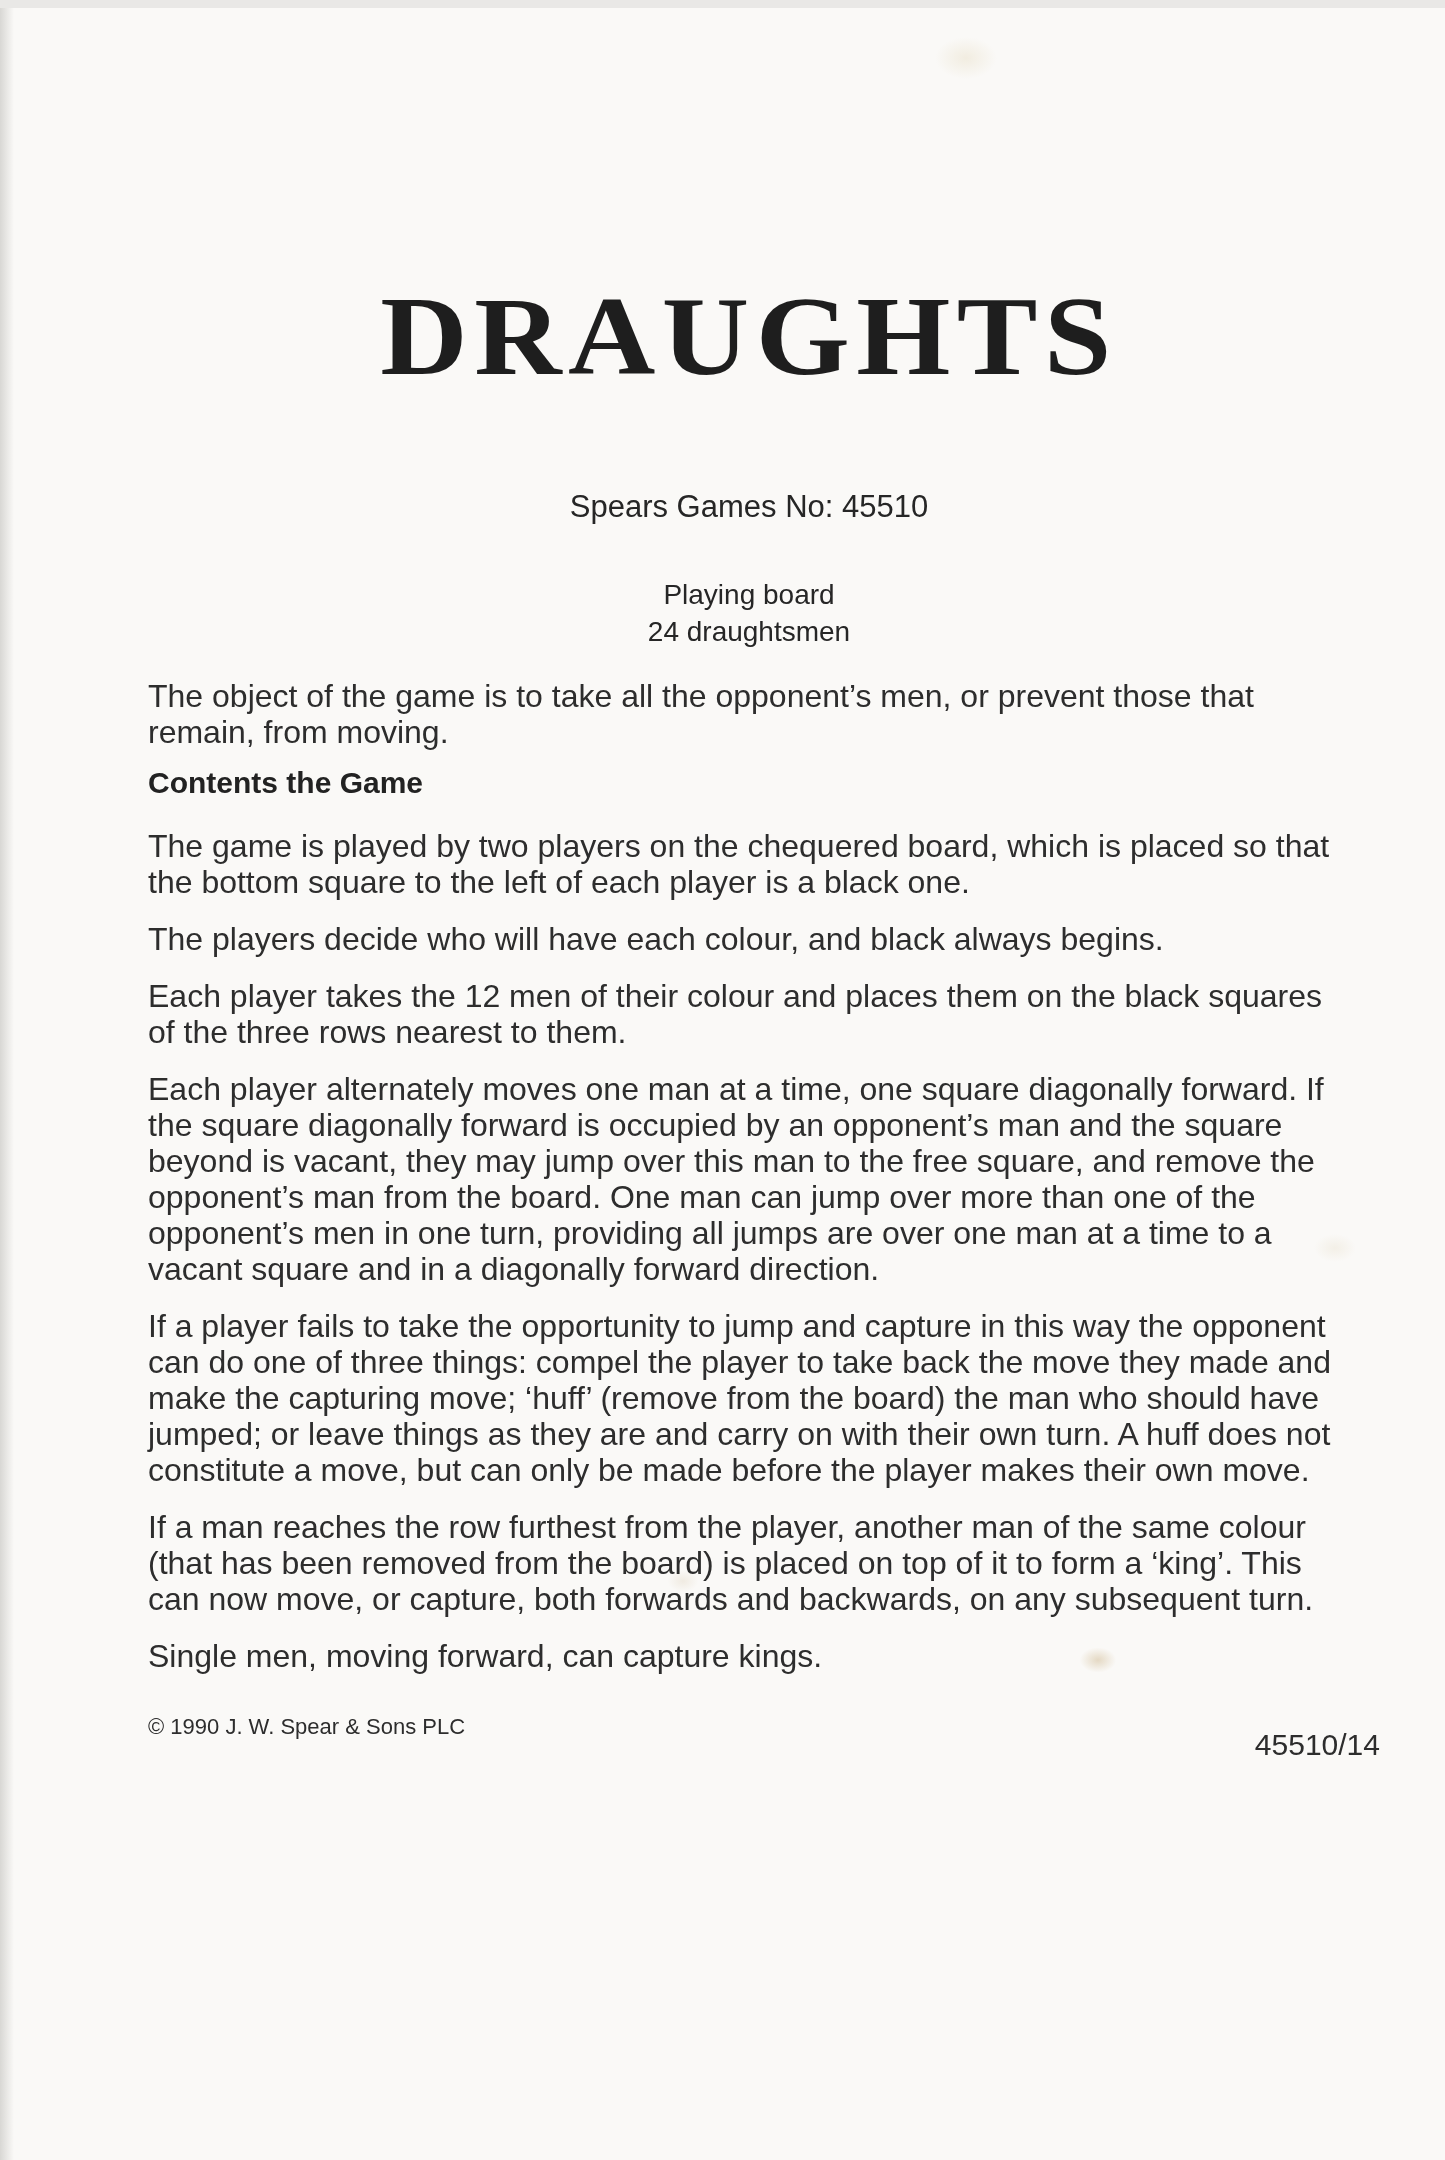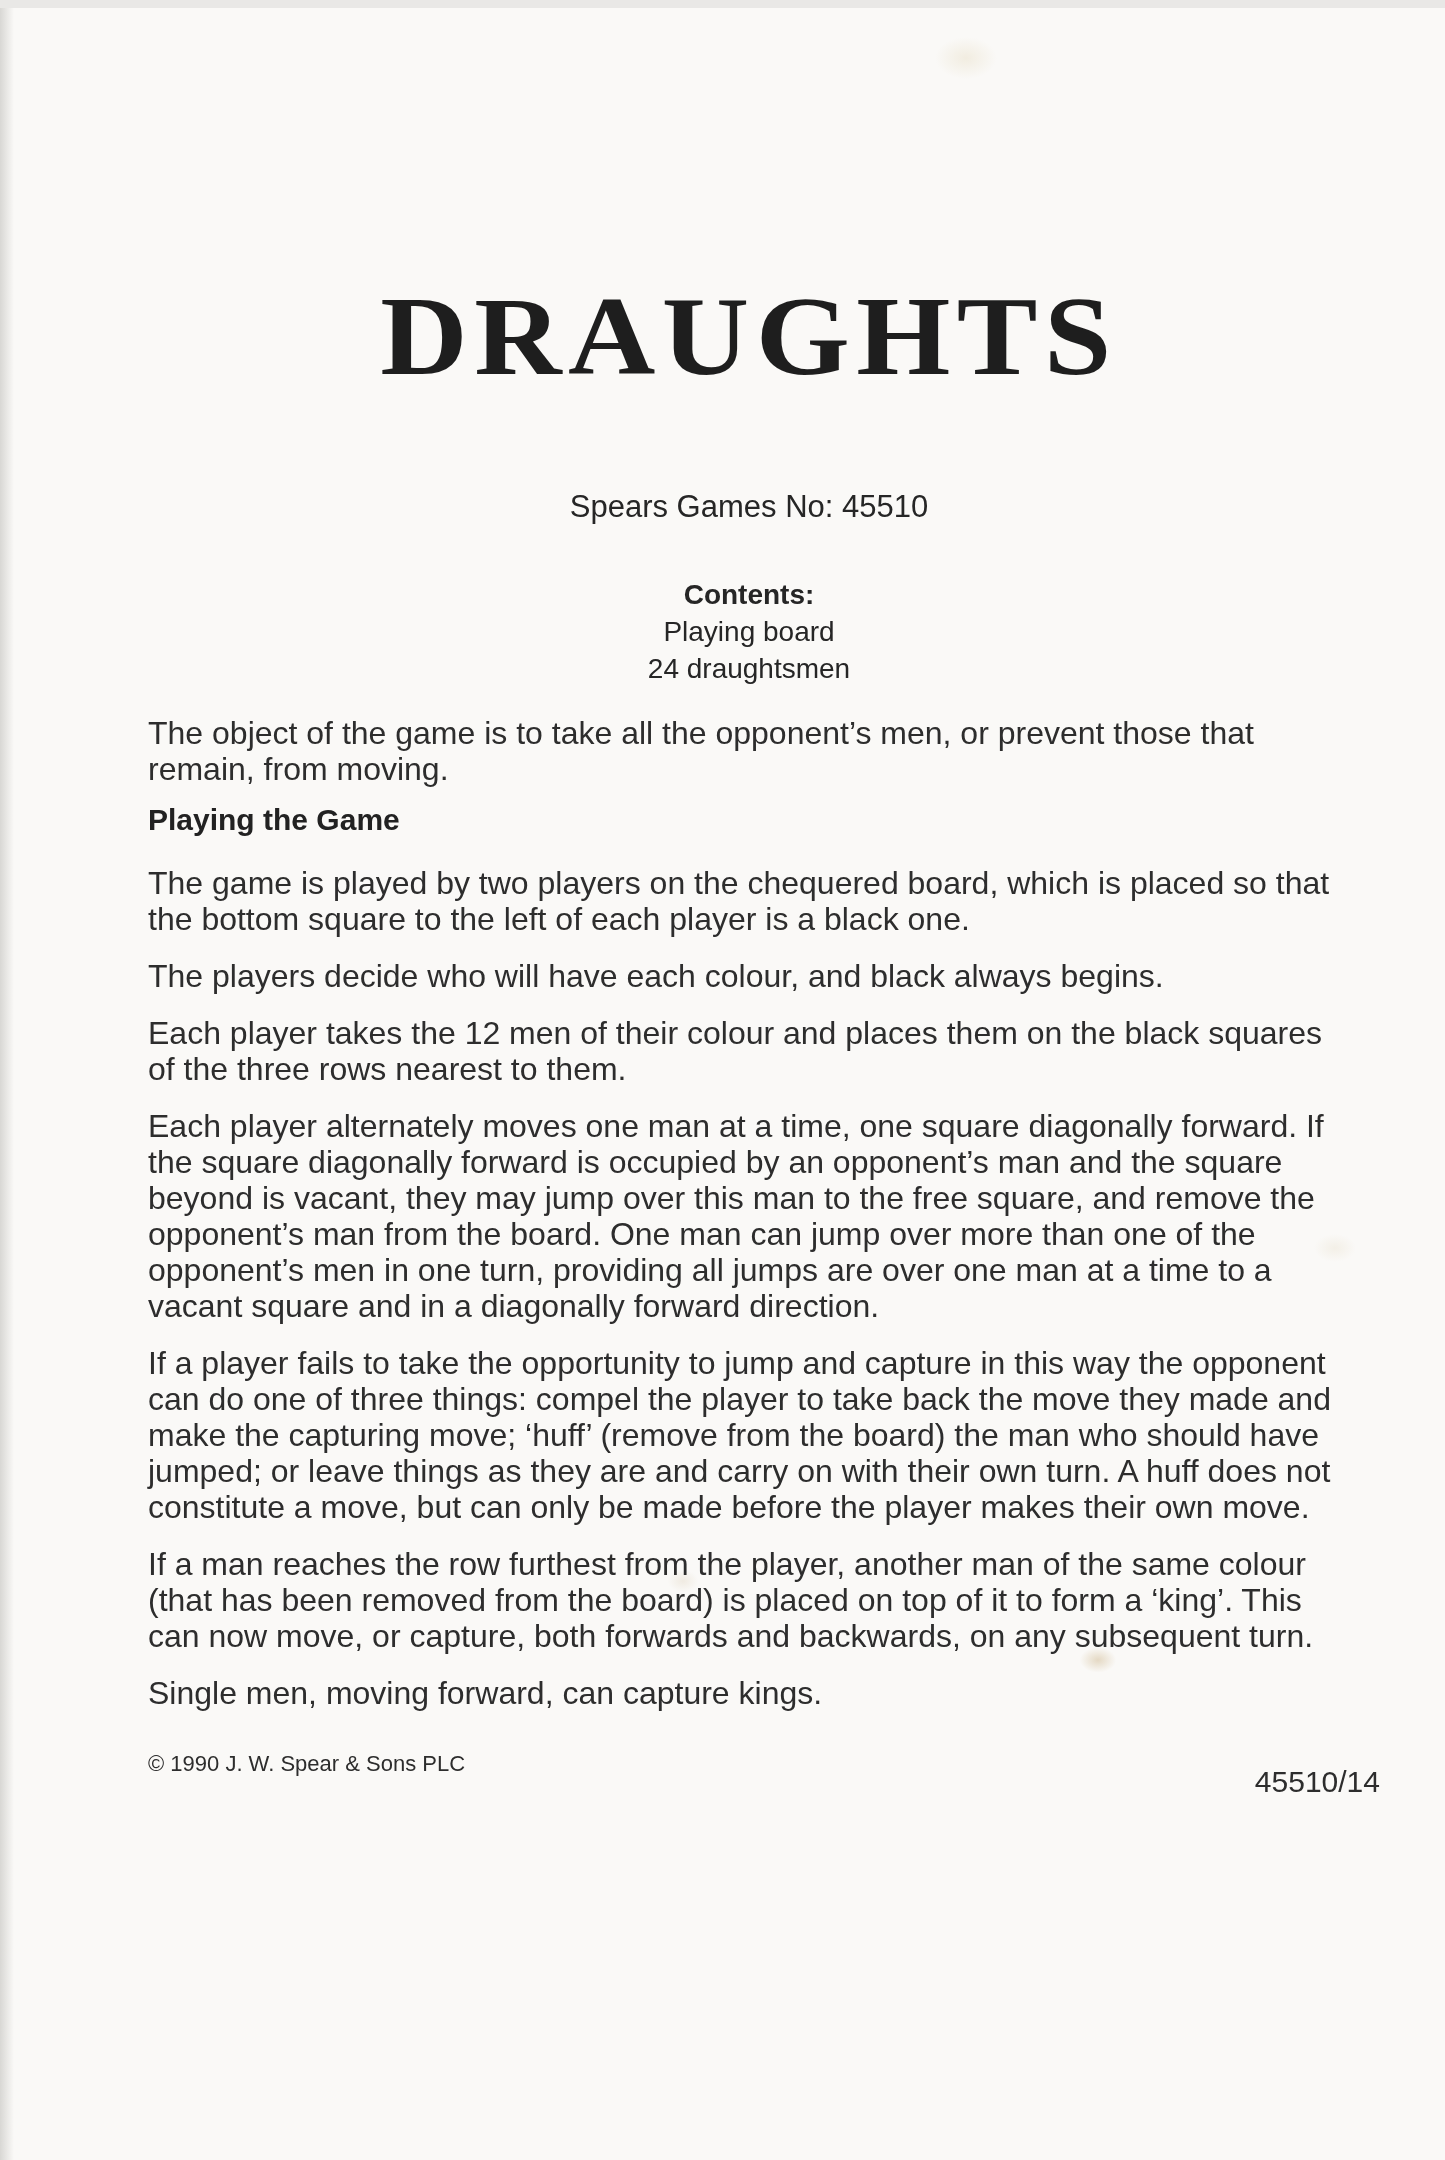--- a/index.html
+++ b/index.html
@@ -92,29 +92,28 @@
 <body>
 
 <div class="page">
   <div class="content">
 
     <h1 class="doc-title">DRAUGHTS</h1>
 
     <div class="doc-subtitle">Spears Games No: 45510</div>
 
     <div class="contents-block">
-      <div class="contents-heading">Contents:</div>
       <div>Playing board</div>
       <div>24 draughtsmen</div>
     </div>
 
 
     <p class="body-para first-after-heading">The object of the game is to take all the opponent’s men, or prevent those that remain, from moving.</p>
 
-    <h2 class="section-heading heading-playing">Playing the Game</h2>
+    <h2 class="section-heading heading-playing">Contents the Game</h2>
 
     <p class="body-para first-after-heading">The game is played by two players on the chequered board, which is placed so that the bottom square to the left of each player is a black one.</p>
 
     <p class="body-para">The players decide who will have each colour, and black always begins.</p>
 
     <p class="body-para">Each player takes the 12 men of their colour and places them on the black squares of the three rows nearest to them.</p>
 
     <p class="body-para">Each player alternately moves one man at a time, one square diagonally forward.  If the square diagonally forward is occupied by an opponent’s man and the square beyond is vacant, they may jump over this man to the free square, and remove the opponent’s man from the board.  One man can jump over more than one of the opponent’s men in one turn, providing all jumps are over one man at a time to a vacant square and in a diagonally forward direction.</p>
 
     <p class="body-para">If a player fails to take the opportunity to jump and capture in this way the opponent can do one of three things: compel the player to take back the move they made and make the capturing move; ‘huff’ (remove from the board) the man who should have jumped; or leave things as they are and carry on with their own turn.  A huff does not constitute a move, but can only be made before the player makes their own move.</p>

